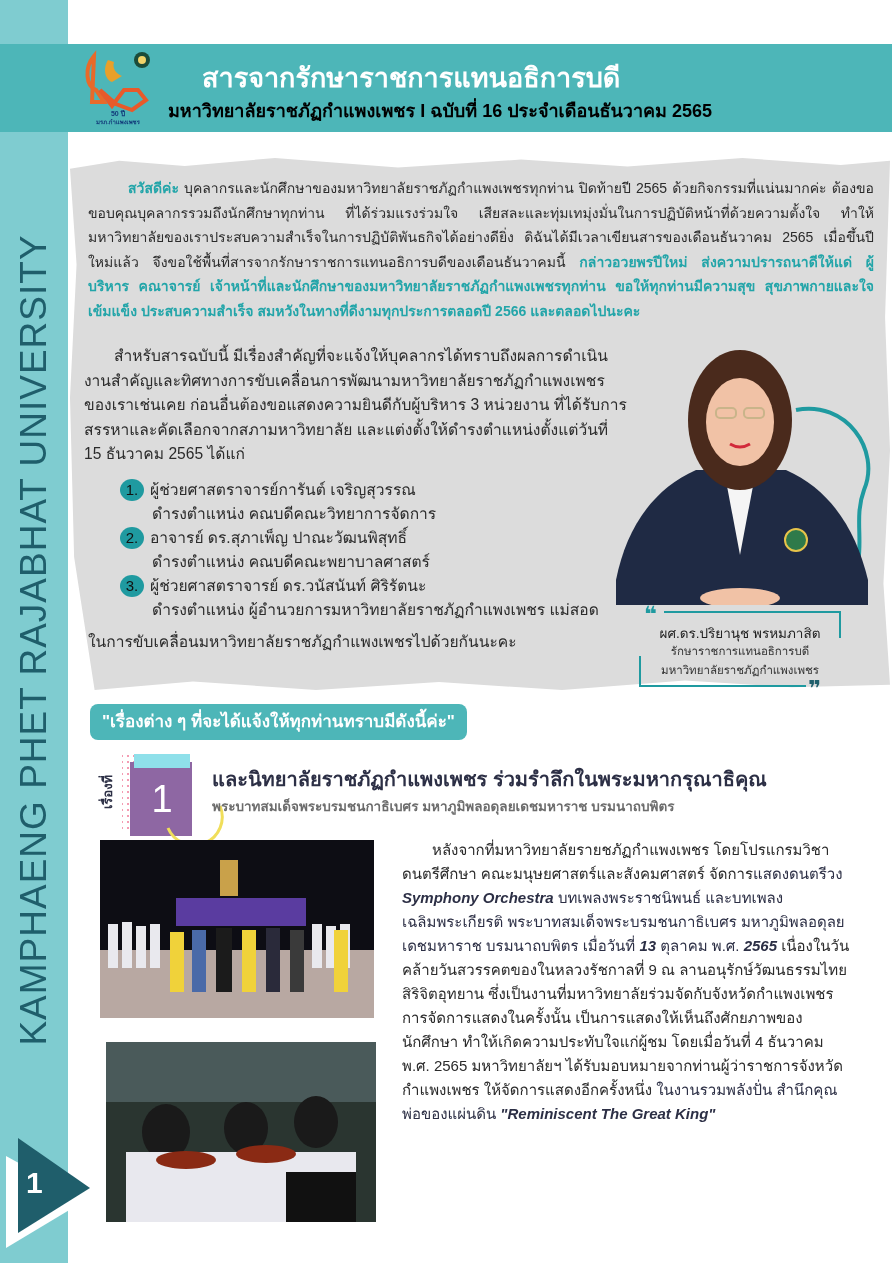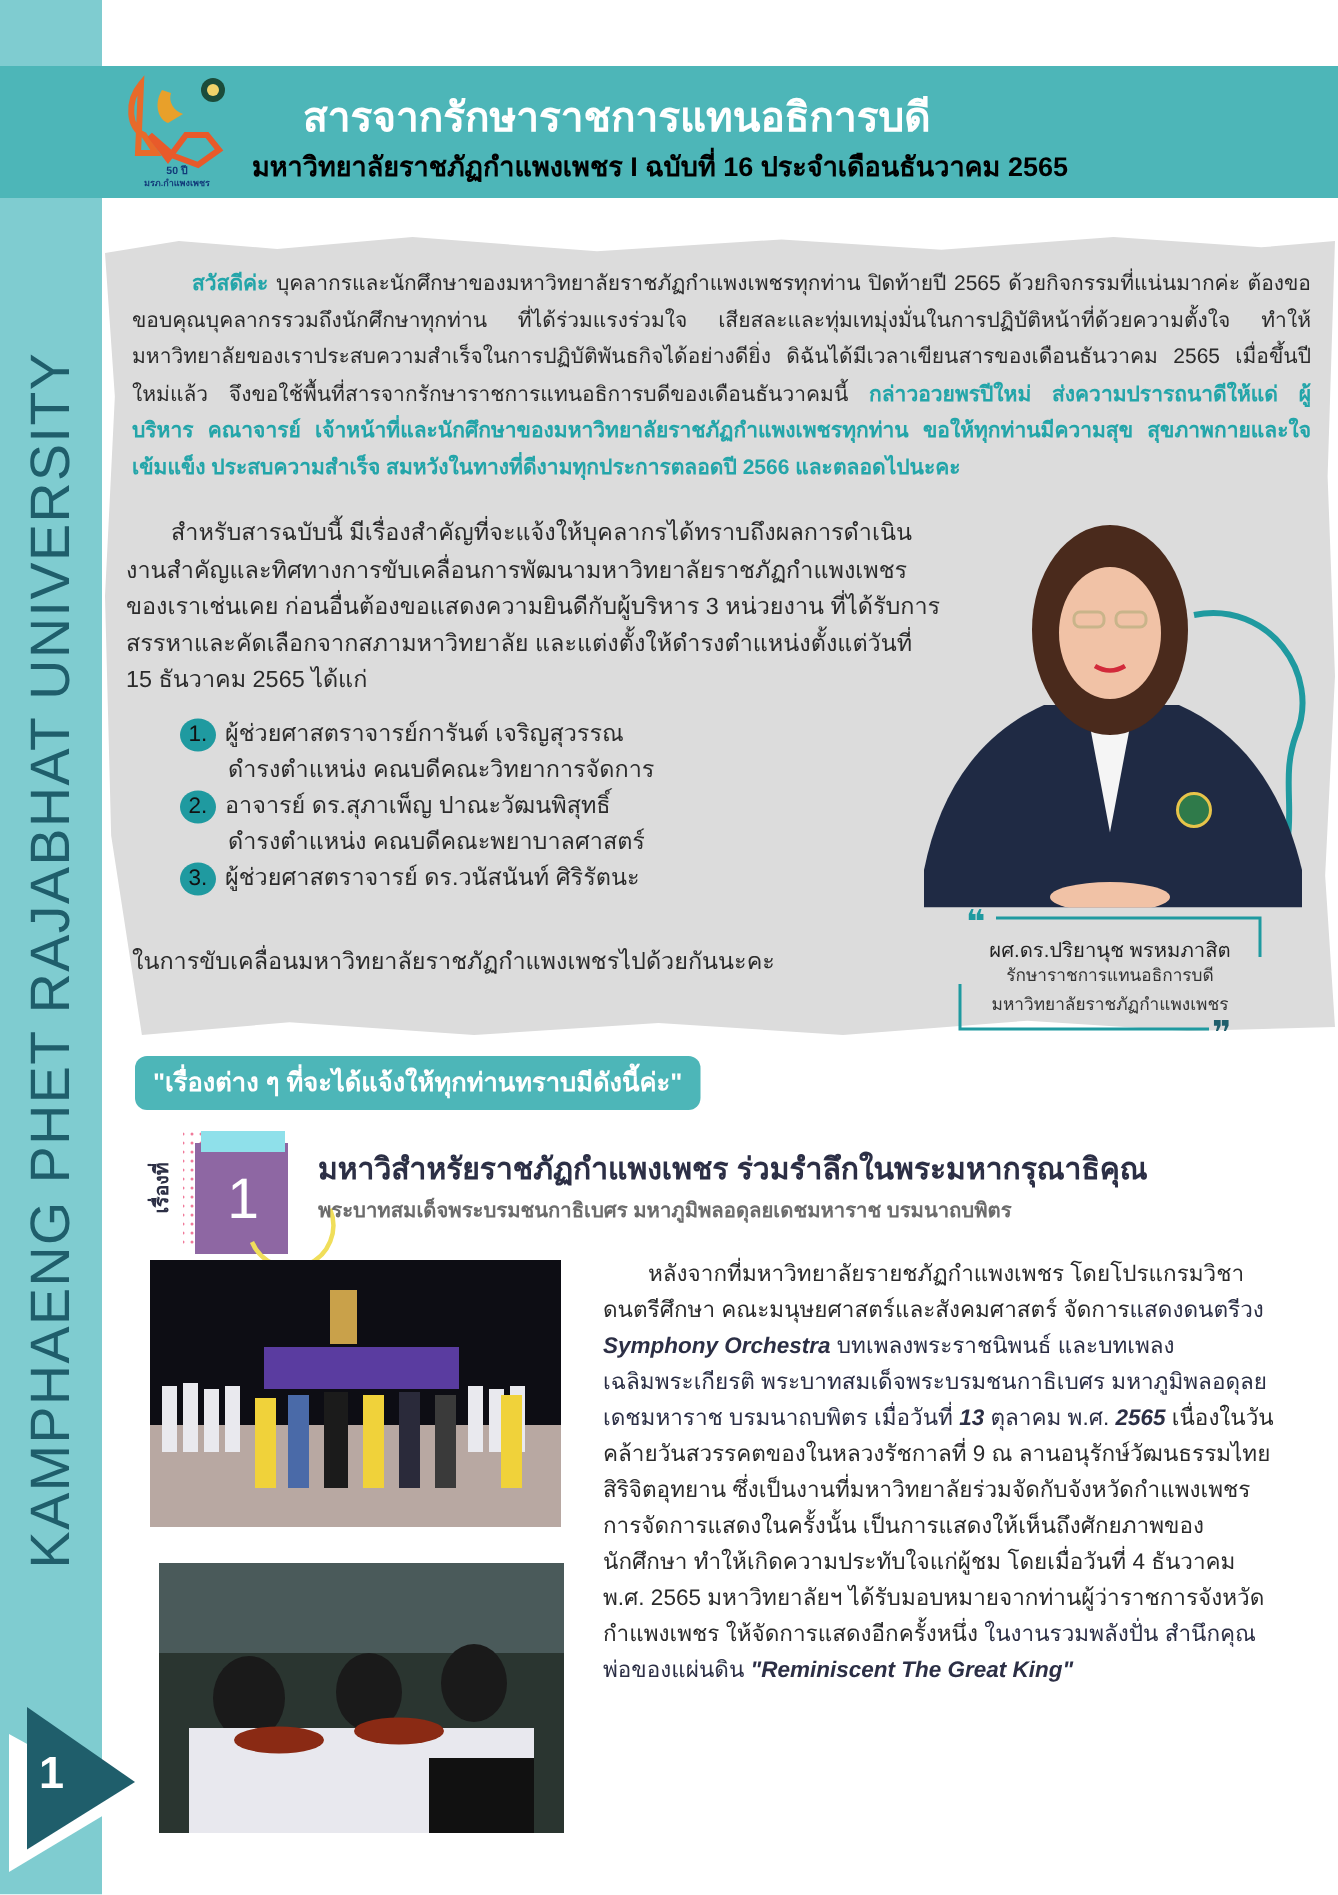--- a/index.html
+++ b/index.html
@@ -93,20 +93,21 @@
     <div class="list-role">ดำรงตำแหน่ง คณบดีคณะวิทยาการจัดการ</div>
   </div>
   <div class="list-item">
     <span class="list-num">2.</span>
     <div>อาจารย์ ดร.สุภาเพ็ญ ปาณะวัฒนพิสุทธิ์</div>
     <div class="list-role">ดำรงตำแหน่ง คณบดีคณะพยาบาลศาสตร์</div>
   </div>
   <div class="list-item">
     <span class="list-num">3.</span>
     <div>ผู้ช่วยศาสตราจารย์ ดร.วนัสนันท์ ศิริรัตนะ</div>
+    <div class="list-role">ดำรงตำแหน่ง ผู้อำนวยการมหาวิทยาลัยราชภัฏกำแพงเพชร แม่สอด</div>
   </div>
 </div>
 
 <div class="closing">
   <div>ในการขับเคลื่อนมหาวิทยาลัยราชภัฏกำแพงเพชรไปด้วยกันนะคะ</div>
 </div>
 
 <svg class="portrait" viewBox="0 0 270 265">
   <path d="M190,70 C240,60 275,110 258,150 C245,185 265,215 240,250" fill="none" stroke="#1f9aa0" stroke-width="4"></path>
   <path d="M10,240 C20,190 45,150 90,130 L180,130 C225,150 250,190 262,240 L262,265 L10,265 Z" fill="#1f2a44"></path>
@@ -139,21 +140,21 @@
         <circle cx="2" cy="2" r="1" fill="#f07a9a"></circle>
       </pattern>
   </defs>
   <rect x="38" y="4" width="62" height="80" fill="url(#dots)"></rect>
   <rect x="46" y="14" width="62" height="74" fill="#8e67a3"></rect>
   <rect x="50" y="6" width="56" height="14" fill="#8fe0ea"></rect>
   <path d="M84,80 A28,28 0 0 0 136,58" fill="none" stroke="#f0de5a" stroke-width="3"></path>
   <text x="78" y="64" font-size="38" fill="#ffffff" font-family="Liberation Sans, sans-serif" text-anchor="middle">1</text>
   <text transform="translate(28,44) rotate(-90)" font-size="13" fill="#2c2f45" font-weight="bold" font-family="Liberation Sans, sans-serif" text-anchor="middle">เรื่องที่</text>
 </svg>
-<div class="story-title">มหาวิสำหรัยราชภัฏกำแพงเพชร ร่วมรำลึกในพระมหากรุณาธิคุณ</div>
+<div class="story-title">และนิทยาลัยราชภัฏกำแพงเพชร ร่วมรำลึกในพระมหากรุณาธิคุณ</div>
 <div class="story-sub">พระบาทสมเด็จพระบรมชนกาธิเบศร มหาภูมิพลอดุลยเดชมหาราช บรมนาถบพิตร</div>
 
 <svg class="photo1" viewBox="0 0 274 178" preserveAspectRatio="none">
   <rect width="274" height="178" fill="#0d0d14"></rect>
   <rect x="0" y="110" width="274" height="68" fill="#b8a8a2"></rect>
   <rect x="120" y="20" width="18" height="36" fill="#c9a14a"></rect>
   <rect x="76" y="58" width="130" height="28" fill="#5a3ca0"></rect>
   <g fill="#e9e9ee">
     <rect x="8" y="84" width="10" height="44"></rect>
       <rect x="22" y="82" width="10" height="46"></rect>

